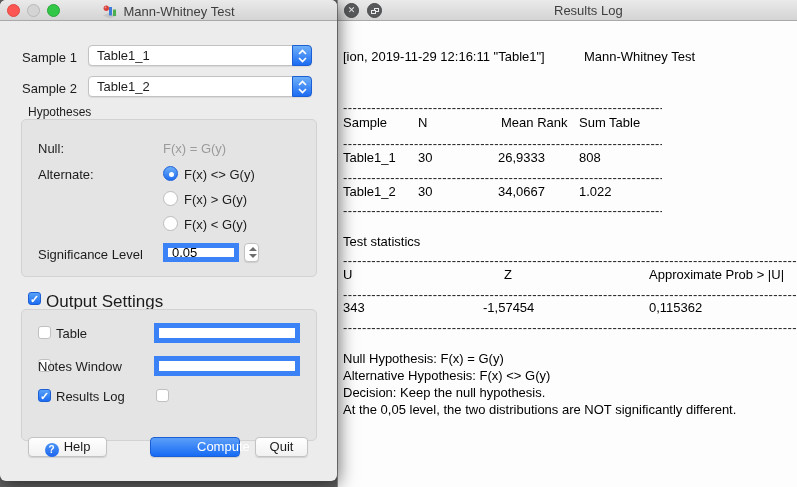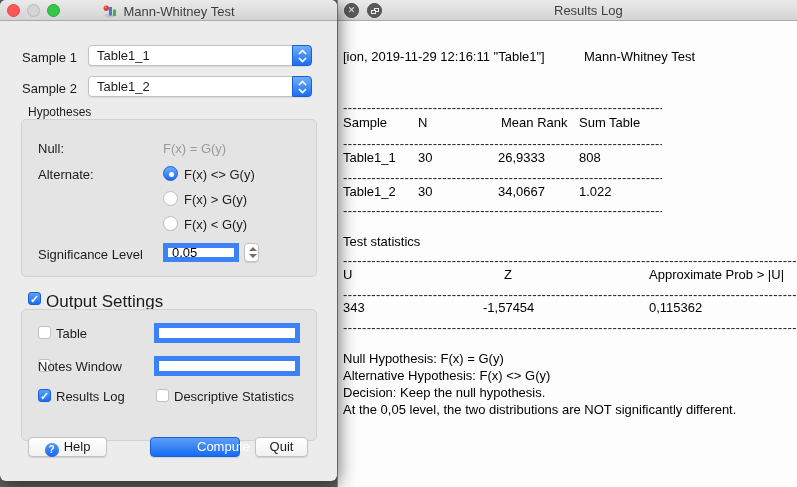--- a/index.html
+++ b/index.html
@@ -268,21 +268,20 @@
     <input class="textfield" style="left: 132px; top: 13px; width: 146px; height: 20px;" value="">
 
     <div class="checkbox" style="left:16px;top:49px;"></div>
     <div class="lbl" style="left:16px;top:49px;">Notes Window</div>
     <input class="textfield" style="left: 132px; top: 46px; width: 146px; height: 20px;" value="">
 
     <div class="checkbox on" style="left:16px;top:79px;"><span>✓</span></div>
     <div class="lbl" style="left:34px;top:79px;">Results Log</div>
 
     <div class="checkbox" style="left:134px;top:79px;"></div>
-    <div class="lbl" style="left:152px;top:79px;">Descriptive Statistics</div>
   </div>
 
   <div class="btn" style="left:28px;width:79px;">
     <span class="help-q">?</span><span>Help</span>
   </div>
   <div class="btn primary" style="left:150px;width:90px;">
     <span>Compute</span>
   </div>
   <div class="btn" style="left:255px;width:53px;">
     <span>Quit</span>

